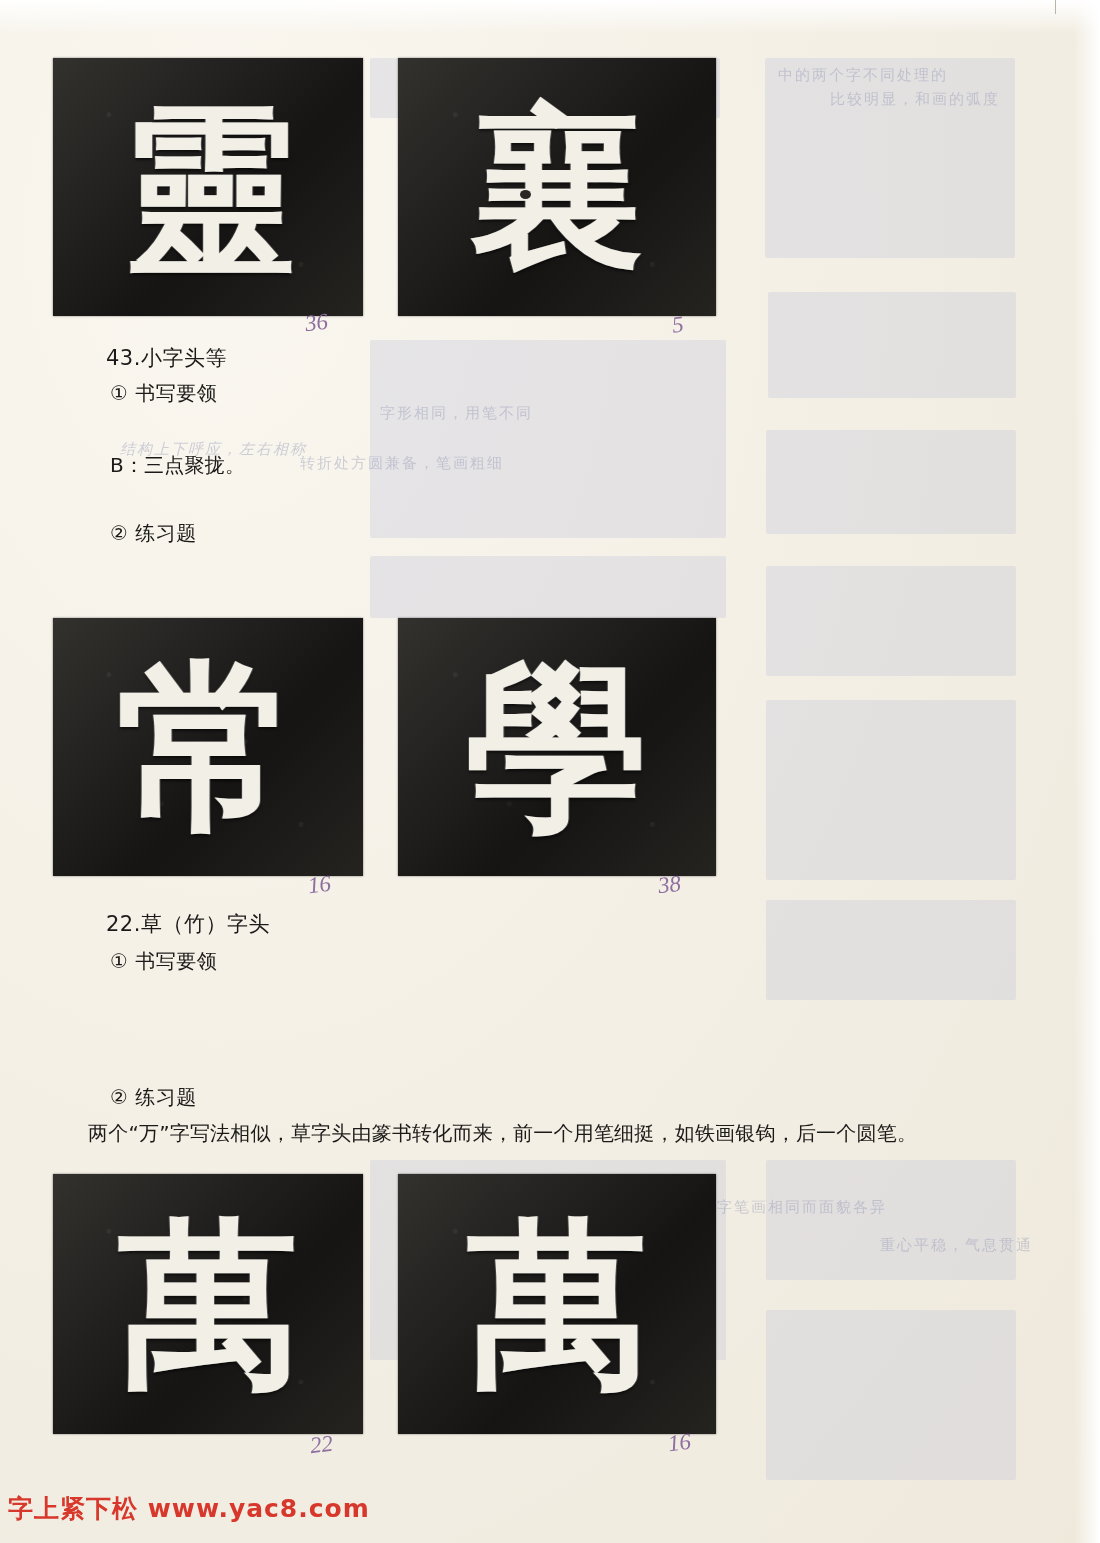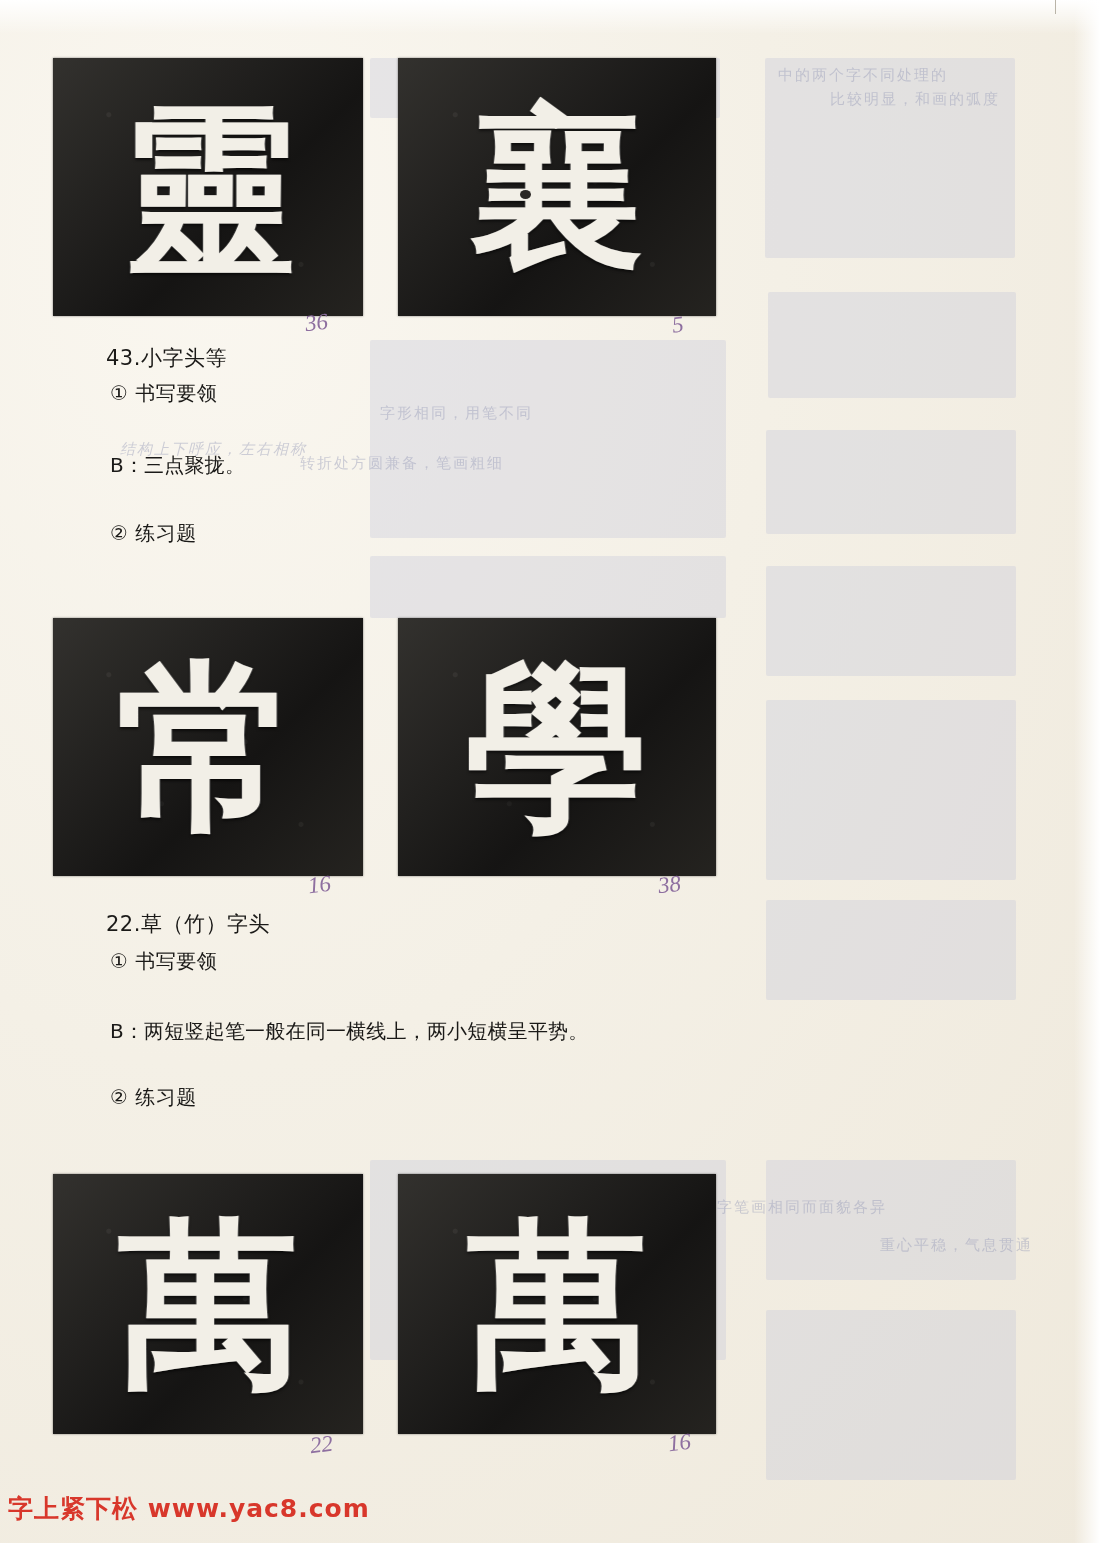--- a/index.html
+++ b/index.html
@@ -185,22 +185,22 @@
     <div class="num" style="left:308px; top:872px;">16</div>
 
     <div class="rub" style="left:398px; top:618px; width:318px; height:258px;">
       <div class="grain"></div>
       <div class="glyph" style="font-size:182px;">學</div>
     </div>
     <div class="num" style="left:658px; top:872px;">38</div>
 
     <div class="txt heading" style="left:95px; top:910px;">22.草（竹）字头</div>
     <div class="txt sub" style="left:110px; top:948px;">① 书写要领</div>
-    <div class="txt line" style="left:110px; top:1018px;">B：两短竖起笔一般在同一横线上，两小短横呈平势。</div>
     <div class="txt sub" style="left:110px; top:1084px;">② 练习题</div>
+    <div class="txt para" style="left:88px; top:1120px;">两个“万”字写法相似，草字头由篆书转化而来，前一个用笔细挺，如铁画银钩，后一个圆笔。</div>
 
     <div class="rub" style="left:53px; top:1174px; width:310px; height:260px;">
       <div class="grain"></div>
       <div class="glyph" style="font-size:180px;">萬</div>
     </div>
     <div class="num" style="left:310px; top:1432px;">22</div>
 
     <div class="rub" style="left:398px; top:1174px; width:318px; height:260px;">
       <div class="grain"></div>
       <div class="glyph" style="font-size:180px;">萬</div>

